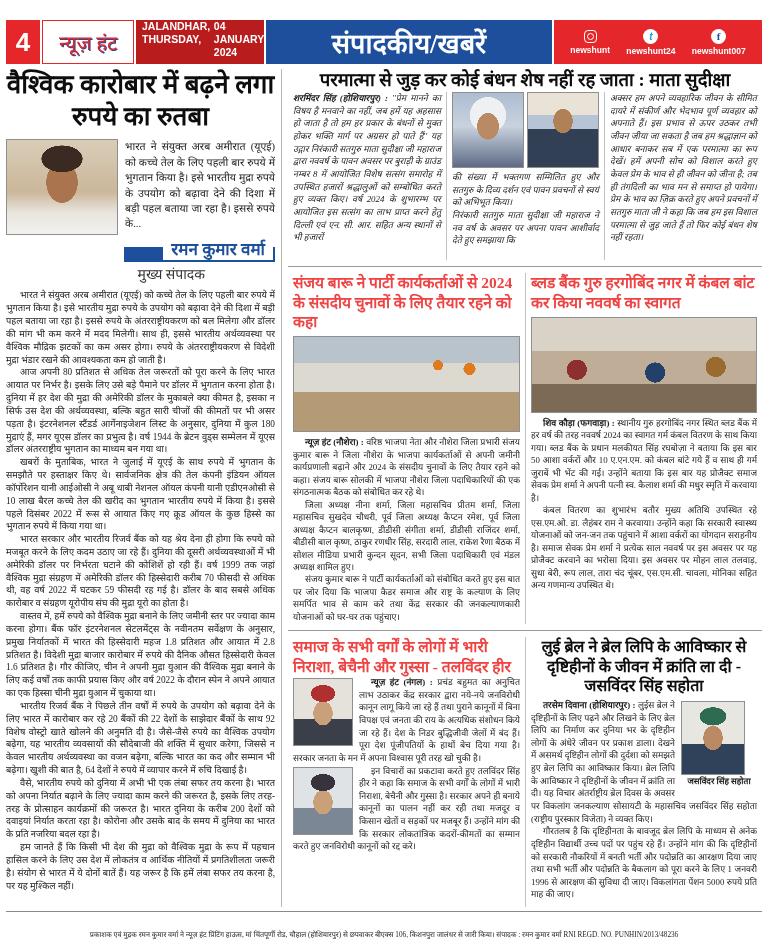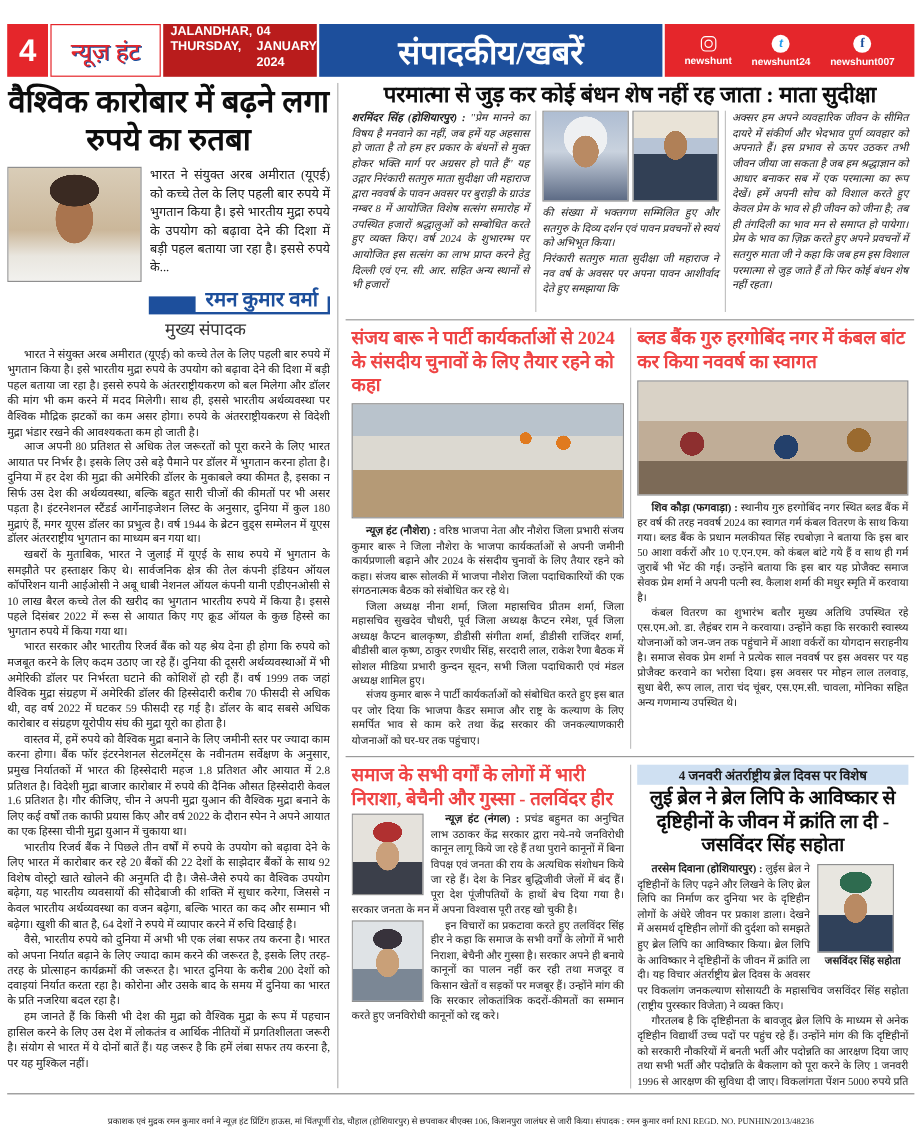--- a/index.html
+++ b/index.html
@@ -223,21 +223,20 @@
         <div class="art">
           <div class="a-head">समाज के सभी वर्गों के लोगों में भारी निराशा, बेचैनी और गुस्सा - तलविंदर हीर</div>
           <div class="h-body">
             <div class="ph ph-turban-red float-l"></div>
             <p><span class="byl">न्यूज़ हंट (नंगल) : </span><span>प्रचंड बहुमत का अनुचित लाभ उठाकर केंद्र सरकार द्वारा नये-नये जनविरोधी कानून लागू किये जा रहे हैं तथा पुराने कानूनों में बिना विपक्ष एवं जनता की राय के अत्यधिक संशोधन किये जा रहे हैं। देश के निडर बुद्धिजीवी जेलों में बंद हैं। पूरा देश पूंजीपतियों के हाथों बेच दिया गया है। सरकार जनता के मन में अपना विश्वास पूरी तरह खो चुकी है।</span></p>
             <div class="ph ph-turban-dark float-l"></div>
             <p>इन विचारों का प्रकटावा करते हुए तलविंदर सिंह हीर ने कहा कि समाज के सभी वर्गों के लोगों में भारी निराशा, बेचैनी और गुस्सा है। सरकार अपने ही बनाये कानूनों का पालन नहीं कर रही तथा मजदूर व किसान खेतों व सड़कों पर मजबूर हैं। उन्होंने मांग की कि सरकार लोकतांत्रिक कदरों-कीमतों का सम्मान करते हुए जनविरोधी कानूनों को रद्द करे।</p>
           </div>
         </div>
         <div class="art">
-          <div class="kicker">4 जनवरी अंतर्राष्ट्रीय ब्रेल दिवस पर विशेष</div>
           <div class="b-head">लुई ब्रेल ने ब्रेल लिपि के आविष्कार से दृष्टिहीनों के जीवन में क्रांति ला दी - जसविंदर सिंह सहोता</div>
           <div class="b-body">
             <div class="float-r-wrap">
               <div class="ph ph-turban-green"></div>
               <div class="ph-caption">जसविंदर सिंह सहोता</div>
             </div>
             <p><span class="byl">तरसेम दिवाना (होशियारपुर) : </span><span>लुईस ब्रेल ने दृष्टिहीनों के लिए पढ़ने और लिखने के लिए ब्रेल लिपि का निर्माण कर दुनिया भर के दृष्टिहीन लोगों के अंधेरे जीवन पर प्रकाश डाला। देखने में असमर्थ दृष्टिहीन लोगों की दुर्दशा को समझते हुए ब्रेल लिपि का आविष्कार किया। ब्रेल लिपि के आविष्कार ने दृष्टिहीनों के जीवन में क्रांति ला दी। यह विचार अंतर्राष्ट्रीय ब्रेल दिवस के अवसर पर विकलांग जनकल्याण सोसायटी के महासचिव जसविंदर सिंह सहोता (राष्ट्रीय पुरस्कार विजेता) ने व्यक्त किए।</span></p>
             <p>गौरतलब है कि दृष्टिहीनता के बावजूद ब्रेल लिपि के माध्यम से अनेक दृष्टिहीन विद्यार्थी उच्च पदों पर पहुंच रहे हैं। उन्होंने मांग की कि दृष्टिहीनों को सरकारी नौकरियों में बनती भर्ती और पदोन्नति का आरक्षण दिया जाए तथा सभी भर्ती और पदोन्नति के बैकलाग को पूरा करने के लिए 1 जनवरी 1996 से आरक्षण की सुविधा दी जाए। विकलांगता पेंशन 5000 रुपये प्रति माह की जाए।</p>
           </div>
         </div>

